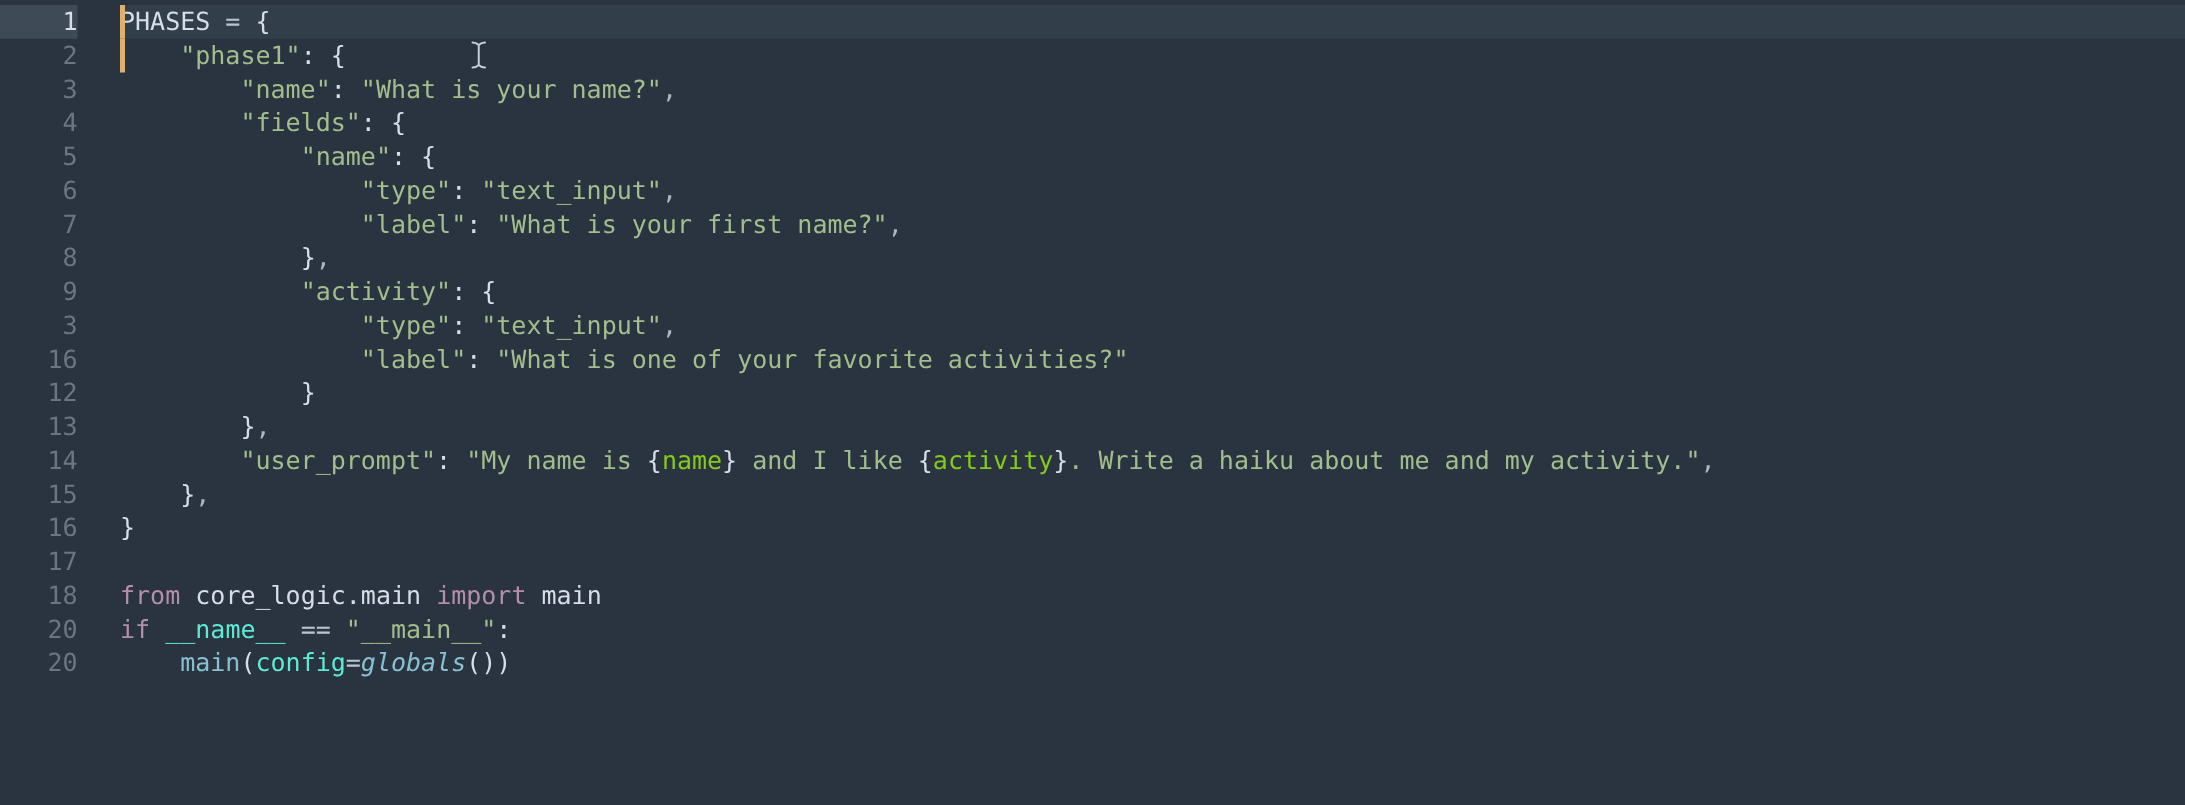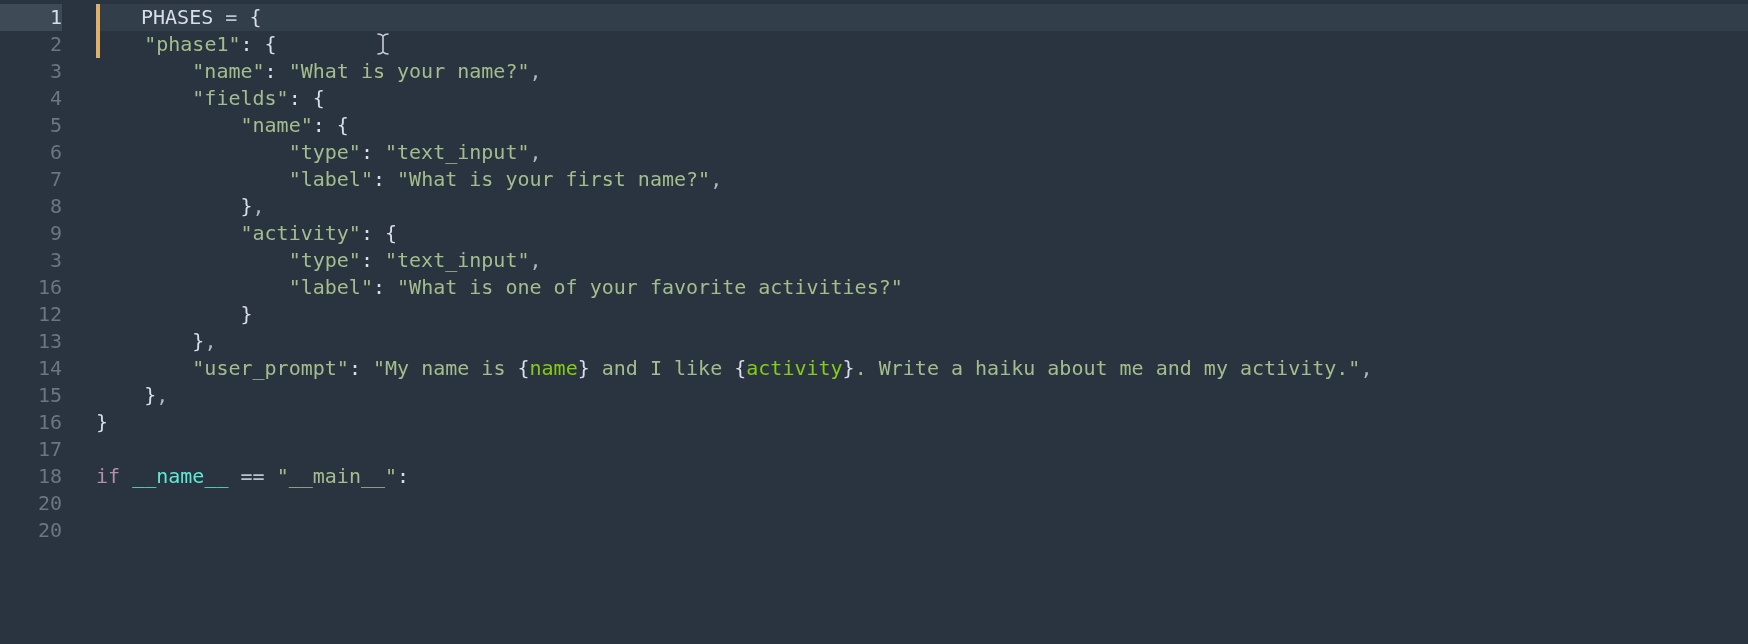--- a/index.html
+++ b/index.html
@@ -41,21 +41,20 @@
     }
     .line {
       height: 27px;
       line-height: 27px;
       white-space: pre;
       color: #d8dee9;
       position: relative;
     }
     .line.active {
       background: #323e4a;
-      padding-left: 45px;
     }
     .change-marker {
       position: absolute;
       left: 0;
       top: 0;
       bottom: 0;
       width: 4px;
       background: #ddb06c;
     }
     .tok-var { color: #d8dee9; }
@@ -123,15 +122,17 @@
       <div class="line"><span class="tok-sp">            </span><span class="tok-punc">}</span><span class="tok-comma">,</span></div>
       <div class="line"><span class="tok-sp">            </span><span class="tok-str">"activity"</span><span class="tok-punc">:</span><span class="tok-sp"> </span><span class="tok-punc">{</span></div>
       <div class="line"><span class="tok-sp">                </span><span class="tok-str">"type"</span><span class="tok-punc">:</span><span class="tok-sp"> </span><span class="tok-str">"text_input"</span><span class="tok-comma">,</span></div>
       <div class="line"><span class="tok-sp">                </span><span class="tok-str">"label"</span><span class="tok-punc">:</span><span class="tok-sp"> </span><span class="tok-str">"What is one of your favorite activities?"</span></div>
       <div class="line"><span class="tok-sp">            </span><span class="tok-punc">}</span></div>
       <div class="line"><span class="tok-sp">        </span><span class="tok-punc">}</span><span class="tok-comma">,</span></div>
       <div class="line"><span class="tok-sp">        </span><span class="tok-str">"user_prompt"</span><span class="tok-punc">:</span><span class="tok-sp"> </span><span class="tok-str">"My name is </span><span class="tok-punc">{</span><span class="tok-place">name</span><span class="tok-punc">}</span><span class="tok-str"> and I like </span><span class="tok-punc">{</span><span class="tok-place">activity</span><span class="tok-punc">}</span><span class="tok-str">. Write a haiku about me and my activity."</span><span class="tok-comma">,</span></div>
       <div class="line"><span class="tok-sp">    </span><span class="tok-punc">}</span><span class="tok-comma">,</span></div>
       <div class="line"><span class="tok-punc">}</span></div>
       <div class="line"></div>
+      <div class="line"><span class="tok-key">from</span><span class="tok-sp"> </span><span class="tok-name">core_logic</span><span class="tok-punc">.</span><span class="tok-name">main</span><span class="tok-sp"> </span><span class="tok-key">import</span><span class="tok-sp"> </span><span class="tok-name">main</span></div>
       <div class="line"><span class="tok-key">if</span><span class="tok-sp"> </span><span class="tok-mod">__name__</span><span class="tok-sp"> </span><span class="tok-op">==</span><span class="tok-sp"> </span><span class="tok-str">"__main__"</span><span class="tok-punc">:</span></div>
+      <div class="line"><span class="tok-sp">    </span><span class="tok-call">main</span><span class="tok-punc">(</span><span class="tok-mod">config</span><span class="tok-op">=</span><span class="tok-italic">globals</span><span class="tok-punc">()</span><span class="tok-punc">)</span></div>
     </div>
 </div>
 
 </body></html>

